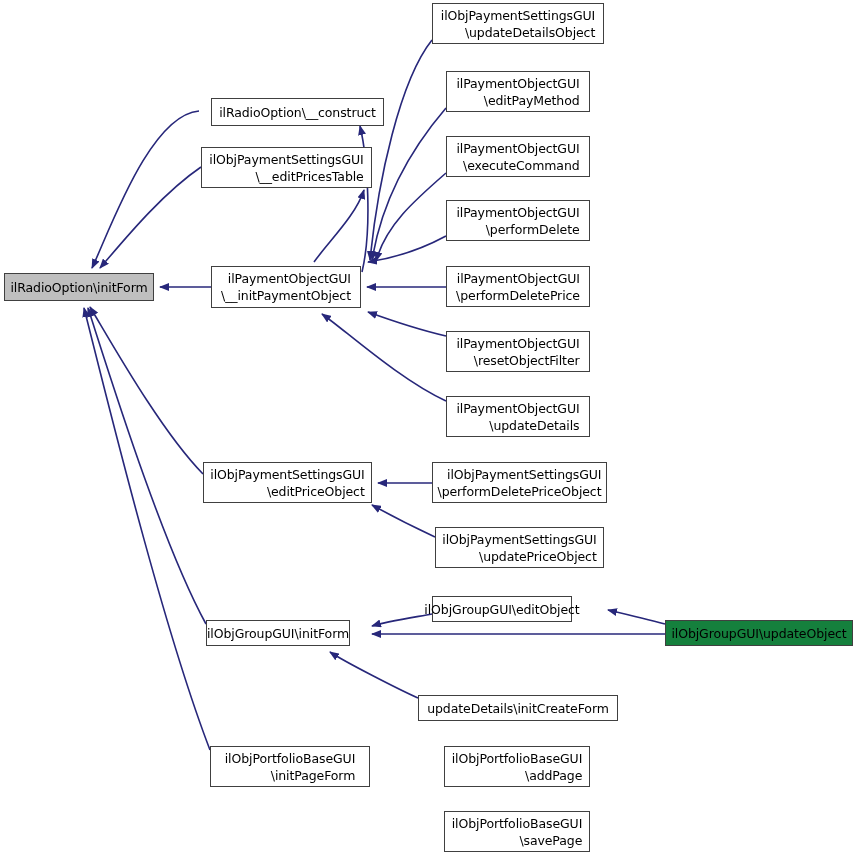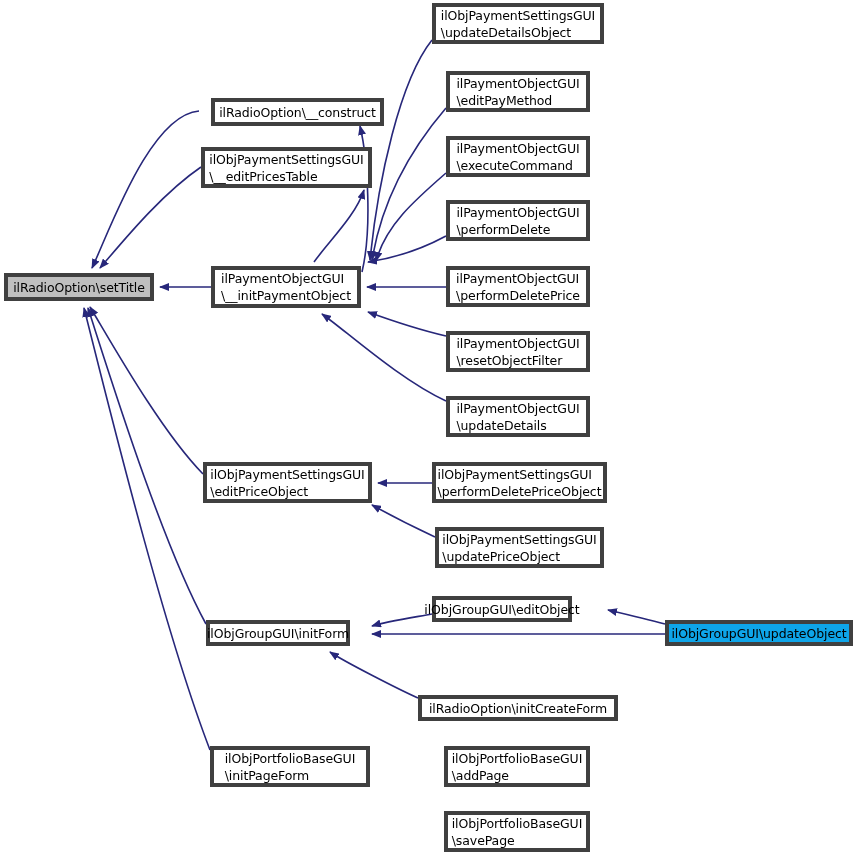--- a/index.html
+++ b/index.html
@@ -1,20 +1,20 @@
 <!DOCTYPE html>
 <html><head>
 <meta charset="utf-8">
 <style>
   html,body{margin:0;padding:0;background:#ffffff;}
   body{font-family:"DejaVu Sans","Liberation Sans",sans-serif;}
   #canvas{position:relative;width:859px;height:859px;background:#ffffff;overflow:hidden;}
   #edges{position:absolute;left:0;top:0;width:859px;height:859px;pointer-events:none;}
-  .node{position:absolute;box-sizing:border-box;border:4px solid #1d4ed8;background:#ffffff;
-        display:flex;align-items:center;justify-content:center;text-align:left;
+  .node{position:absolute;box-sizing:border-box;border:1px solid #1d4ed8;background:#ffffff;
+        display:flex;align-items:center;justify-content:center;text-align:right;
         font-size:12.5px;line-height:1.36;color:#000000;white-space:pre-line;letter-spacing:-0.1px;}
   .node.root{background:#bfbfbf;border-color:#404040;}
 </style>
 </head>
 <body>
 
 <div id="canvas" style="background: rgb(255, 255, 255);">
   <svg id="edges" width="859" height="859" viewBox="0 0 859 859">
     <defs>
       <marker id="arrow" markerWidth="10" markerHeight="8" refX="9" refY="4" orient="auto" markerUnits="userSpaceOnUse">
@@ -39,21 +39,21 @@
         <path d="M 314 262 C 330 240, 356 215, 364 190" marker-end="url(#arrow)"></path>
         <path d="M 432 483 L 378 483" marker-end="url(#arrow)"></path>
         <path d="M 435 537 C 420 530, 390 515, 372 505" marker-end="url(#arrow)"></path>
         <path d="M 432 614 C 410 618, 385 622, 372 626" marker-end="url(#arrow)"></path>
         <path d="M 665 634 L 372 634" marker-end="url(#arrow)"></path>
         <path d="M 665 624 C 650 620, 625 614, 608 610" marker-end="url(#arrow)"></path>
         <path d="M 418 698 C 400 690, 345 662, 330 652" marker-end="url(#arrow)"></path>
       </g>
   </svg>
   <div id="node-layer">
-      <div class="node root" style="left: 4px; top: 273px; width: 150px; height: 28px; background: rgb(191, 191, 191); border-color: rgb(64, 64, 64);">ilRadioOption\setTitle</div>
+      <div class="node root" style="left: 4px; top: 273px; width: 150px; height: 28px; background: rgb(191, 191, 191); border-color: rgb(64, 64, 64);">ilRadioOption\initForm</div>
       <div class="node" style="left: 211px; top: 98px; width: 173px; height: 28px; background: rgb(255, 255, 255); border-color: rgb(64, 64, 64);">ilRadioOption\__construct</div>
       <div class="node" style="left: 201px; top: 147px; width: 171px; height: 41px; background: rgb(255, 255, 255); border-color: rgb(64, 64, 64);">ilObjPaymentSettingsGUI
 \__editPricesTable</div>
       <div class="node" style="left: 211px; top: 266px; width: 150px; height: 42px; background: rgb(255, 255, 255); border-color: rgb(64, 64, 64);">ilPaymentObjectGUI
 \__initPaymentObject</div>
       <div class="node" style="left: 432px; top: 3px; width: 172px; height: 41px; background: rgb(255, 255, 255); border-color: rgb(64, 64, 64);">ilObjPaymentSettingsGUI
 \updateDetailsObject</div>
       <div class="node" style="left: 446px; top: 71px; width: 144px; height: 41px; background: rgb(255, 255, 255); border-color: rgb(64, 64, 64);">ilPaymentObjectGUI
 \editPayMethod</div>
       <div class="node" style="left: 446px; top: 136px; width: 144px; height: 41px; background: rgb(255, 255, 255); border-color: rgb(64, 64, 64);">ilPaymentObjectGUI
@@ -67,22 +67,22 @@
       <div class="node" style="left: 446px; top: 396px; width: 144px; height: 41px; background: rgb(255, 255, 255); border-color: rgb(64, 64, 64);">ilPaymentObjectGUI
 \updateDetails</div>
       <div class="node" style="left: 203px; top: 462px; width: 169px; height: 41px; background: rgb(255, 255, 255); border-color: rgb(64, 64, 64);">ilObjPaymentSettingsGUI
 \editPriceObject</div>
       <div class="node" style="left: 432px; top: 462px; width: 175px; height: 41px; background: rgb(255, 255, 255); border-color: rgb(64, 64, 64);">ilObjPaymentSettingsGUI
 \performDeletePriceObject</div>
       <div class="node" style="left: 435px; top: 527px; width: 169px; height: 41px; background: rgb(255, 255, 255); border-color: rgb(64, 64, 64);">ilObjPaymentSettingsGUI
 \updatePriceObject</div>
       <div class="node" style="left: 206px; top: 620px; width: 144px; height: 26px; background: rgb(255, 255, 255); border-color: rgb(64, 64, 64);">ilObjGroupGUI\initForm</div>
       <div class="node" style="left: 432px; top: 596px; width: 140px; height: 26px; background: rgb(255, 255, 255); border-color: rgb(64, 64, 64);">ilObjGroupGUI\editObject</div>
-      <div class="node" style="left: 665px; top: 620px; width: 188px; height: 26px; background: #0ea5e9; border-color: rgb(64, 64, 64);">ilObjGroupGUI\updateObject</div>
-      <div class="node" style="left: 418px; top: 695px; width: 200px; height: 26px; background: rgb(255, 255, 255); border-color: rgb(64, 64, 64);">ilRadioOption\initCreateForm</div>
+      <div class="node" style="left: 665px; top: 620px; width: 188px; height: 26px; background: #15803d; border-color: rgb(64, 64, 64);">ilObjGroupGUI\updateObject</div>
+      <div class="node" style="left: 418px; top: 695px; width: 200px; height: 26px; background: rgb(255, 255, 255); border-color: rgb(64, 64, 64);">updateDetails\initCreateForm</div>
       <div class="node" style="left: 210px; top: 746px; width: 160px; height: 41px; background: rgb(255, 255, 255); border-color: rgb(64, 64, 64);">ilObjPortfolioBaseGUI
 \initPageForm</div>
       <div class="node" style="left: 444px; top: 746px; width: 146px; height: 41px; background: rgb(255, 255, 255); border-color: rgb(64, 64, 64);">ilObjPortfolioBaseGUI
 \addPage</div>
       <div class="node" style="left: 444px; top: 811px; width: 146px; height: 41px; background: rgb(255, 255, 255); border-color: rgb(64, 64, 64);">ilObjPortfolioBaseGUI
 \savePage</div>
     </div>
 </div>
 
 </body></html>

